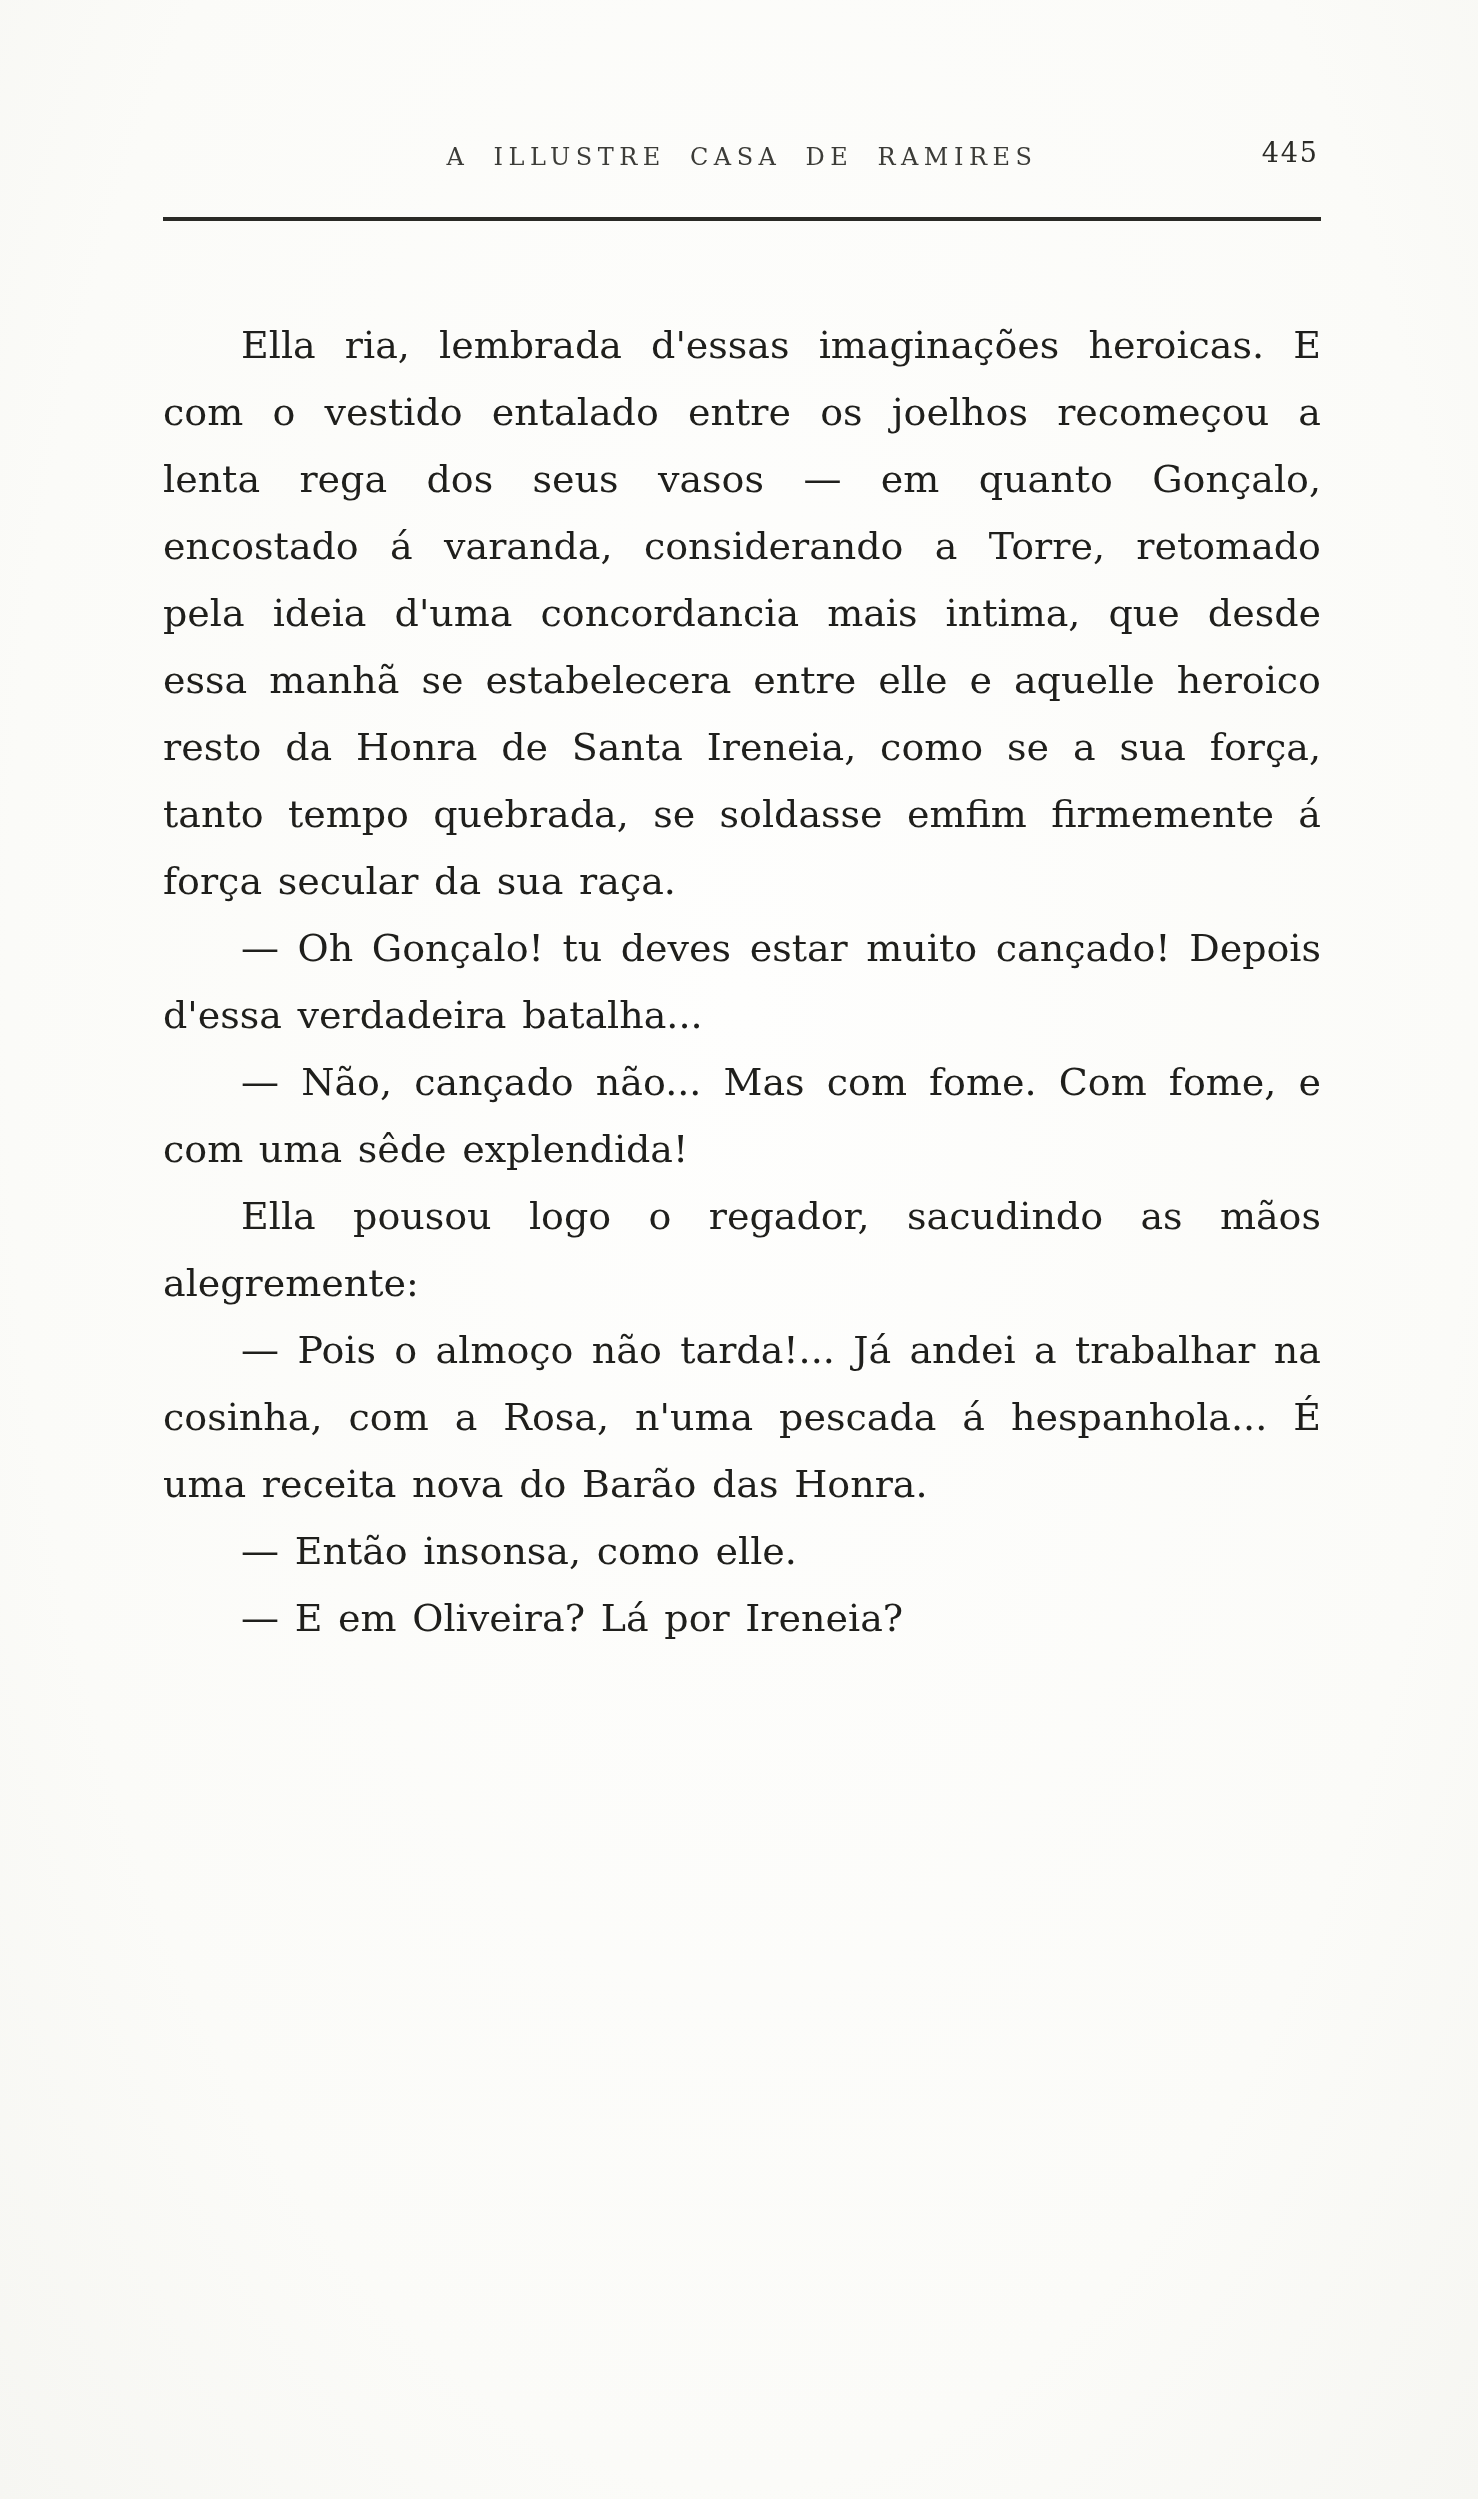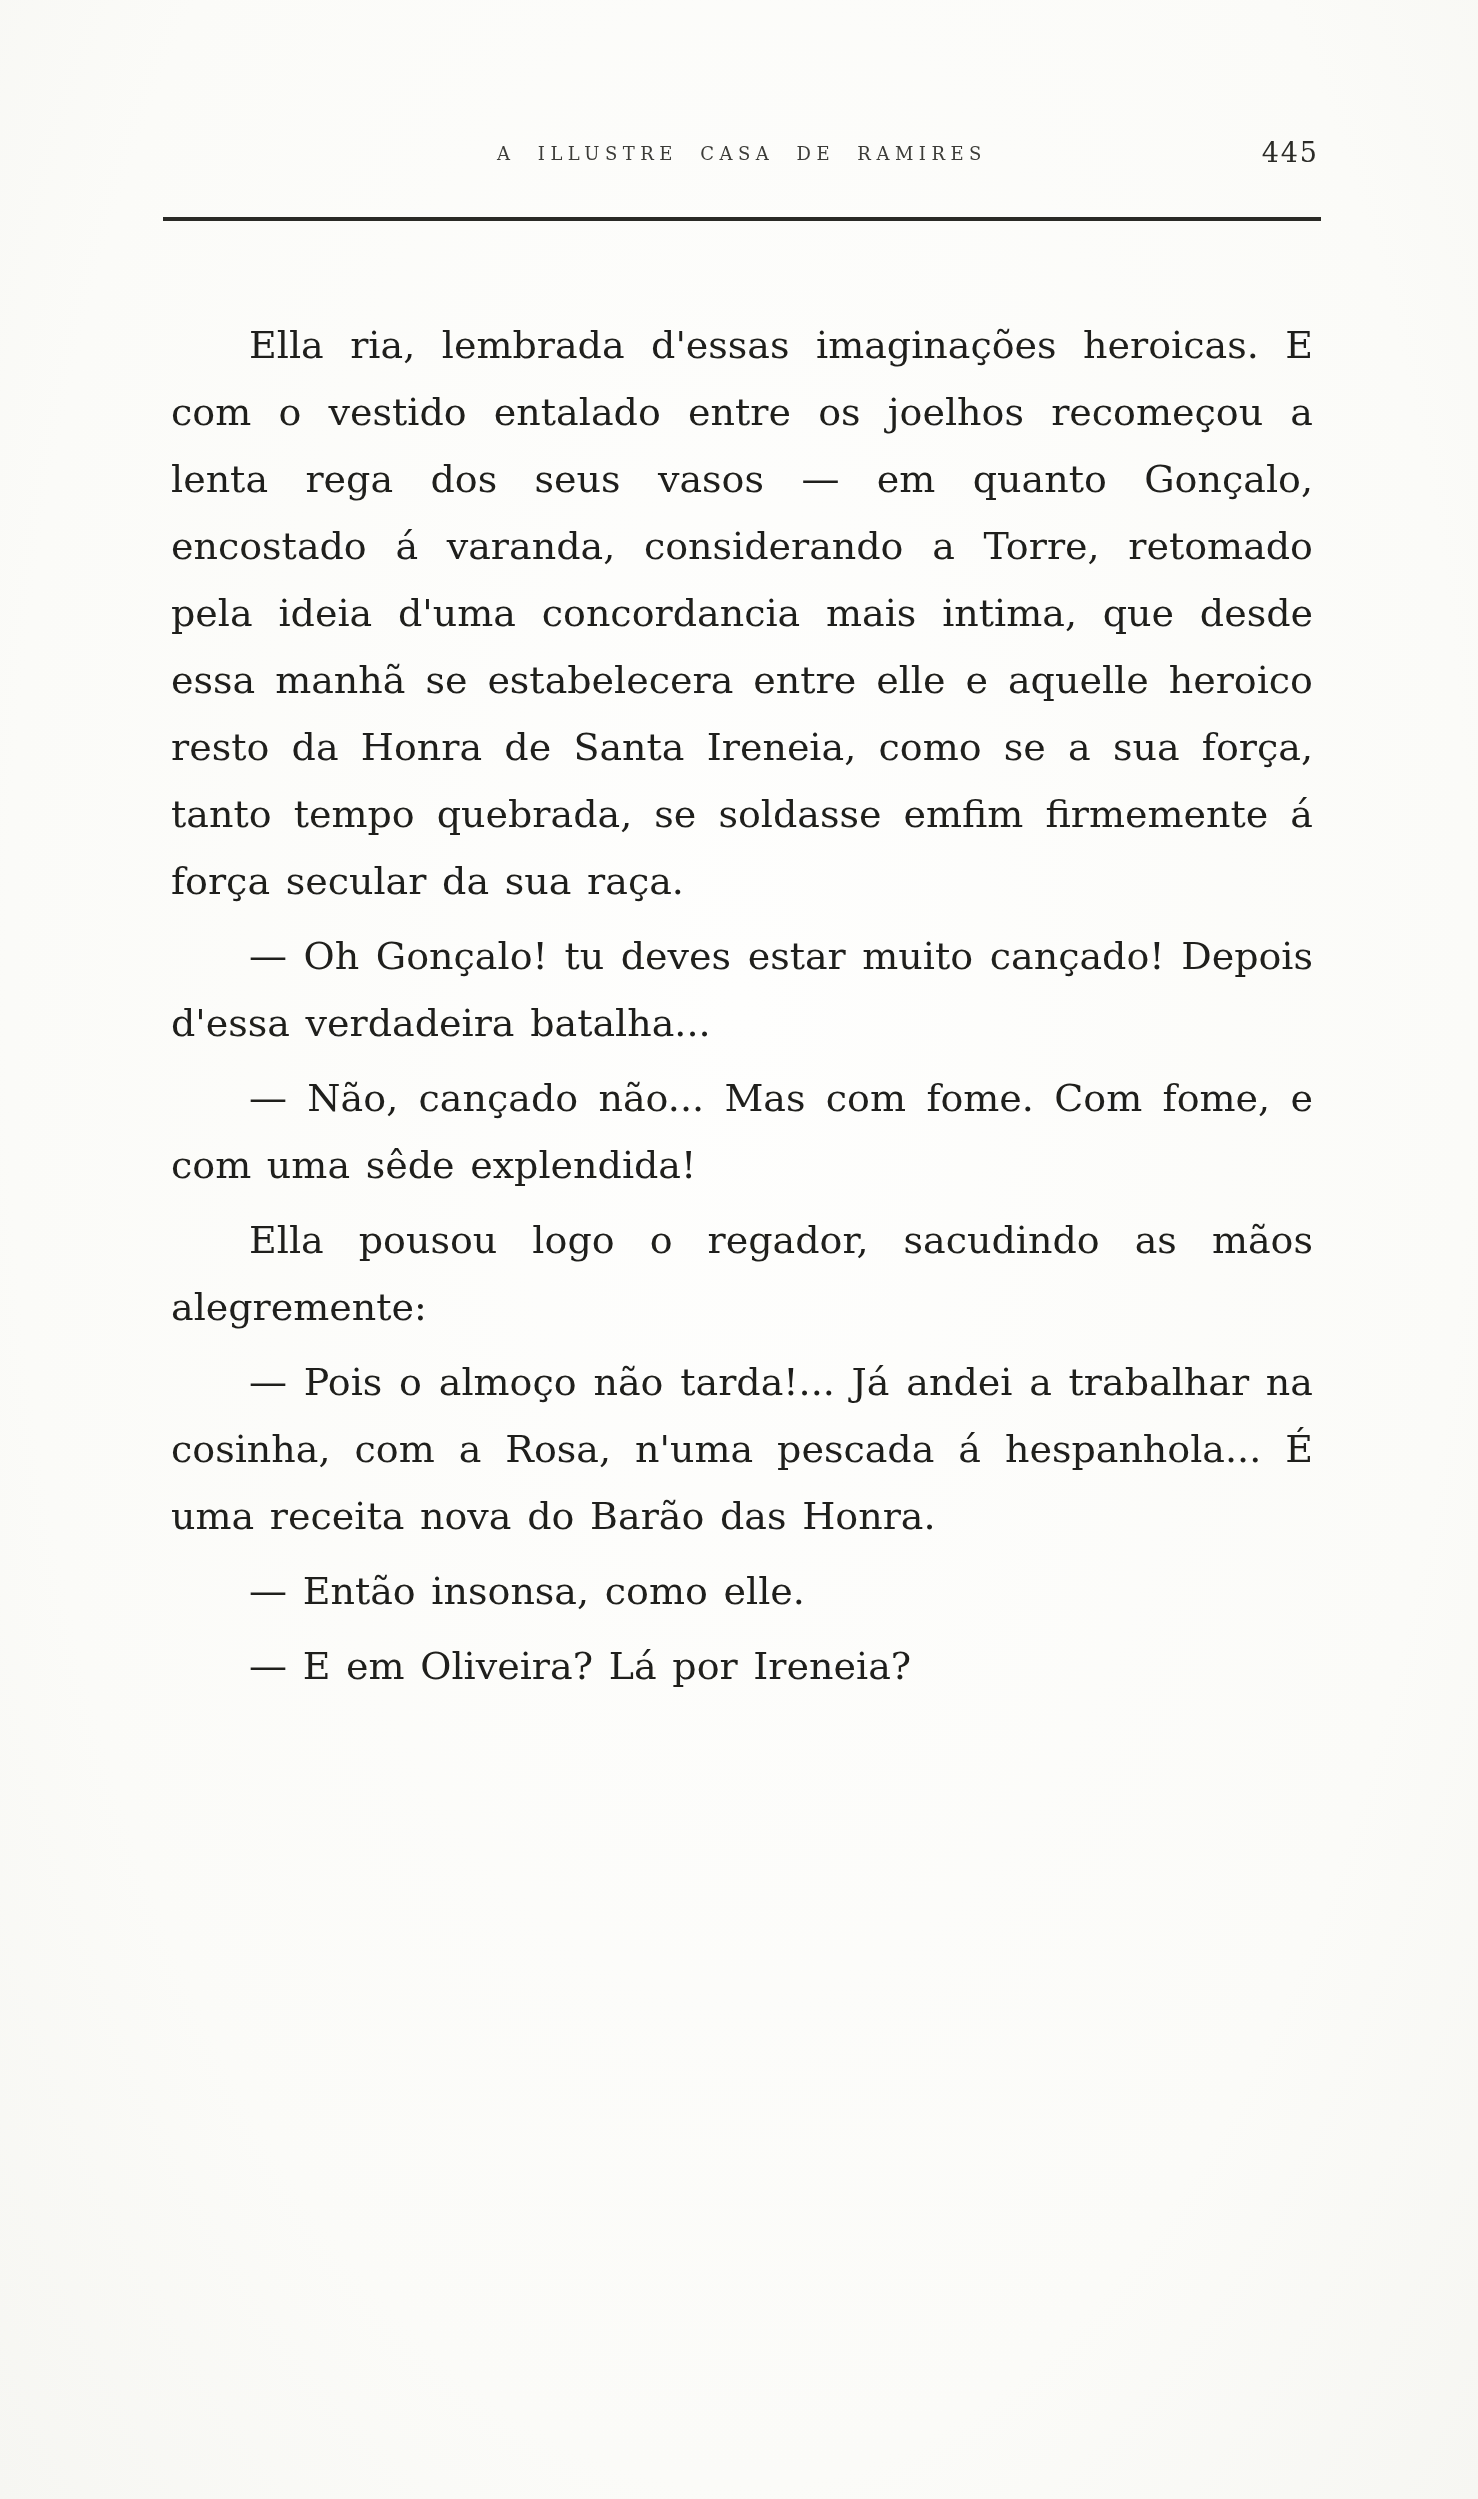--- a/index.html
+++ b/index.html
@@ -26,21 +26,21 @@
   }
   .running-header {
     position: relative;
     height: 42px;
   }
   .running-title {
     position: absolute;
     left: 0;
     right: 0;
     text-align: center;
-    font-size: 18px;
+    font-size: 24px;
     letter-spacing: 5.5px;
     word-spacing: 11px;
     color: #3c3c38;
     white-space: nowrap;
   }
   .page-number {
     position: absolute;
     right: 2.4px;
     top: -6px;
     font-size: 27px;
@@ -54,21 +54,21 @@
     width: 100%;
   }
   .body-text {
     margin-top: 91px;
     font-size: 38px;
     line-height: 67px;
     text-align: justify;
     color: #1f1f1c;
   }
   .body-text p {
-    margin: 8px;
+    margin: 0;
     padding: 0;
     text-indent: 78px;
     word-spacing: 3.6px;
   }
 </style>
 </head>
 <body>
 
 <div class="page">
   <div class="content">

